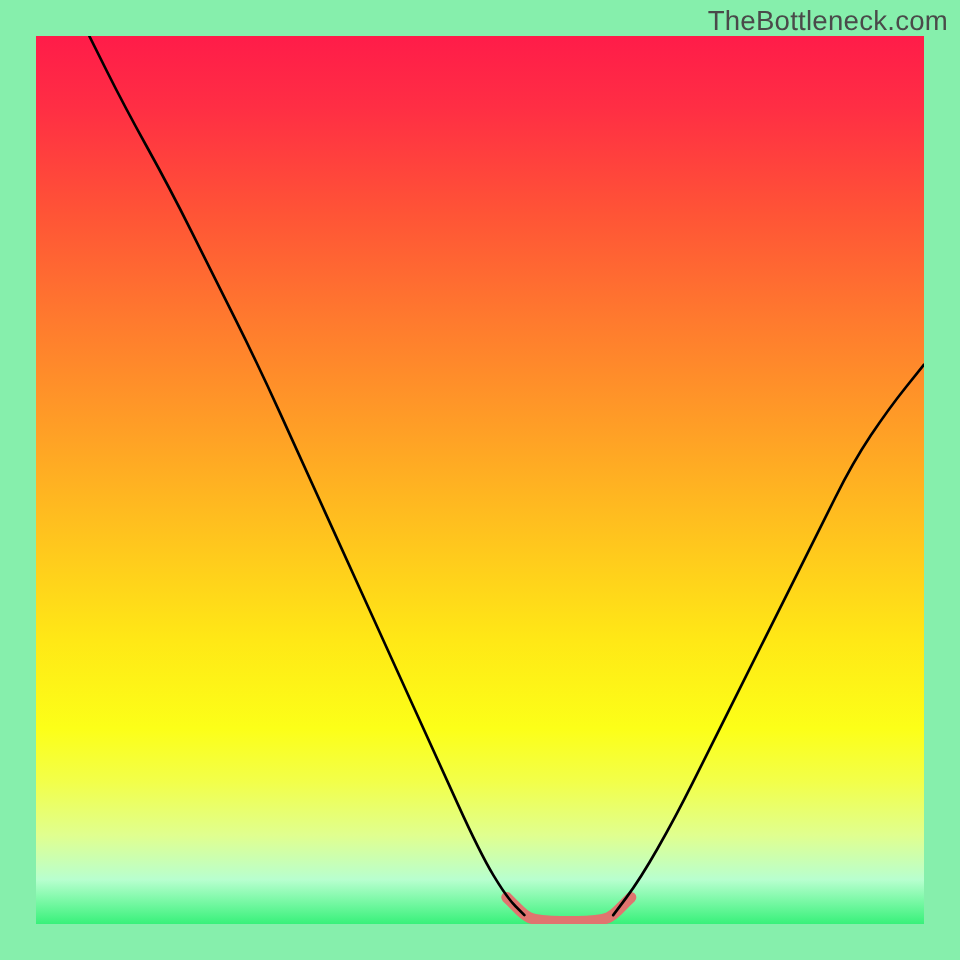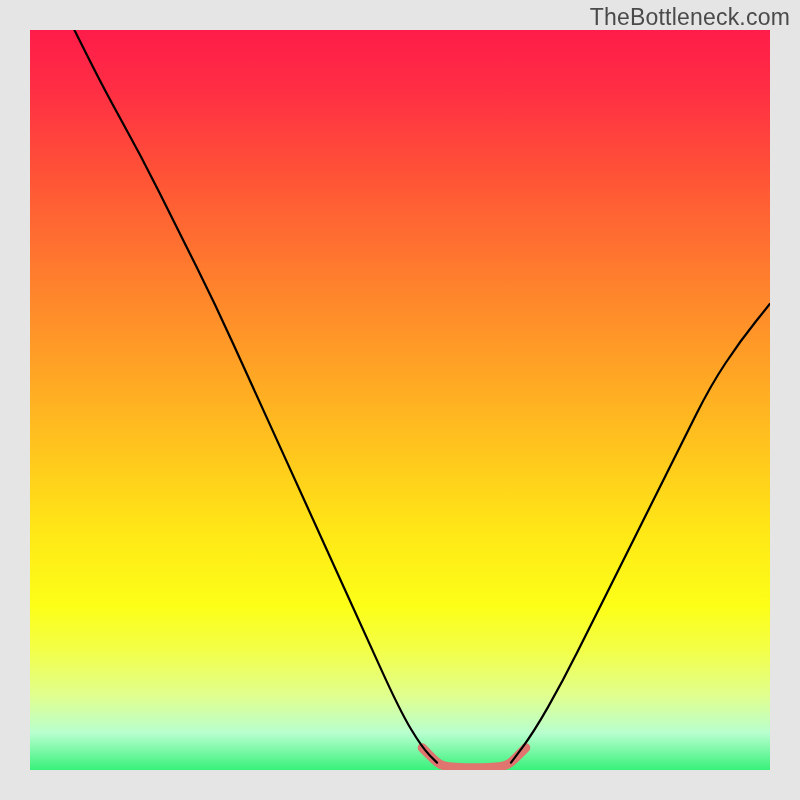--- a/index.html
+++ b/index.html
@@ -8,21 +8,21 @@
     width: 800px;
     height: 800px;
     background: #000;
     overflow: hidden;
     font-family: Arial, Helvetica, sans-serif;
   }
   .frame {
     position: relative;
     width: 800px;
     height: 800px;
-    background: #e5e5e5;
+    background: #86efac;
   }
   .watermark {
     position: absolute;
     top: 4px;
     right: 10px;
     color: #4a4a4a;
     font-size: 23px;
     font-weight: 400;
     letter-spacing: 0.2px;
     z-index: 10;

